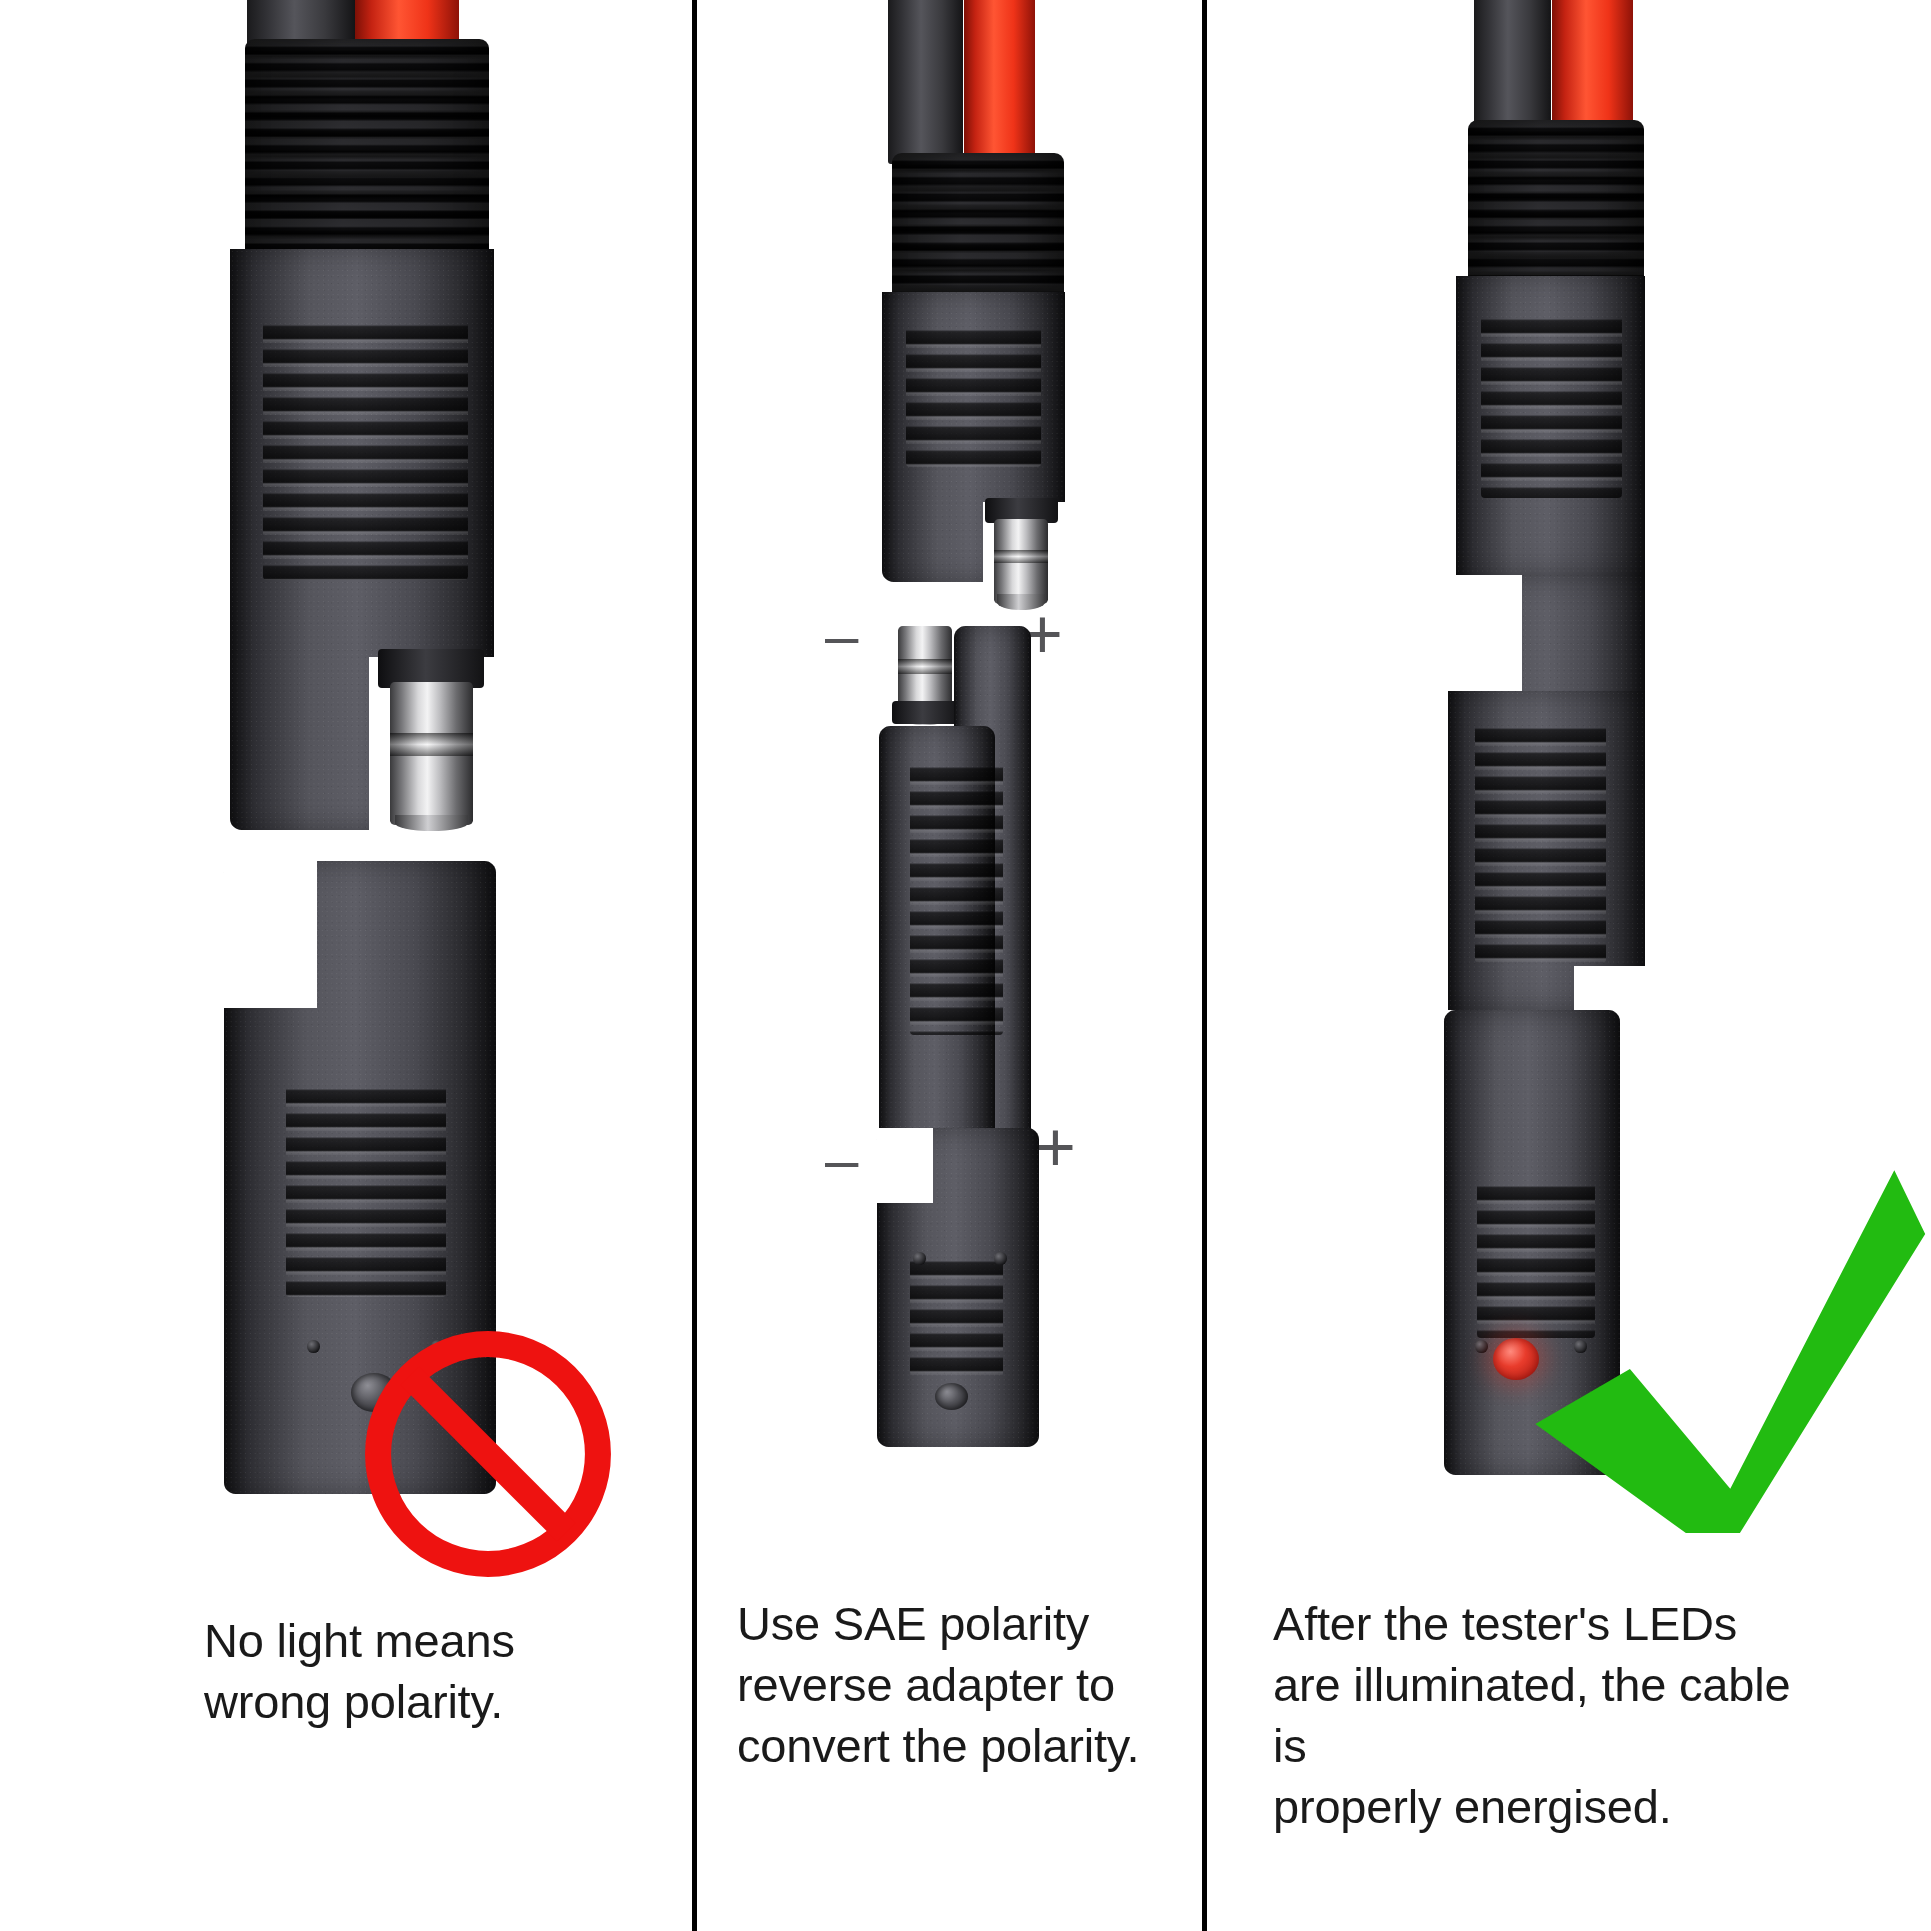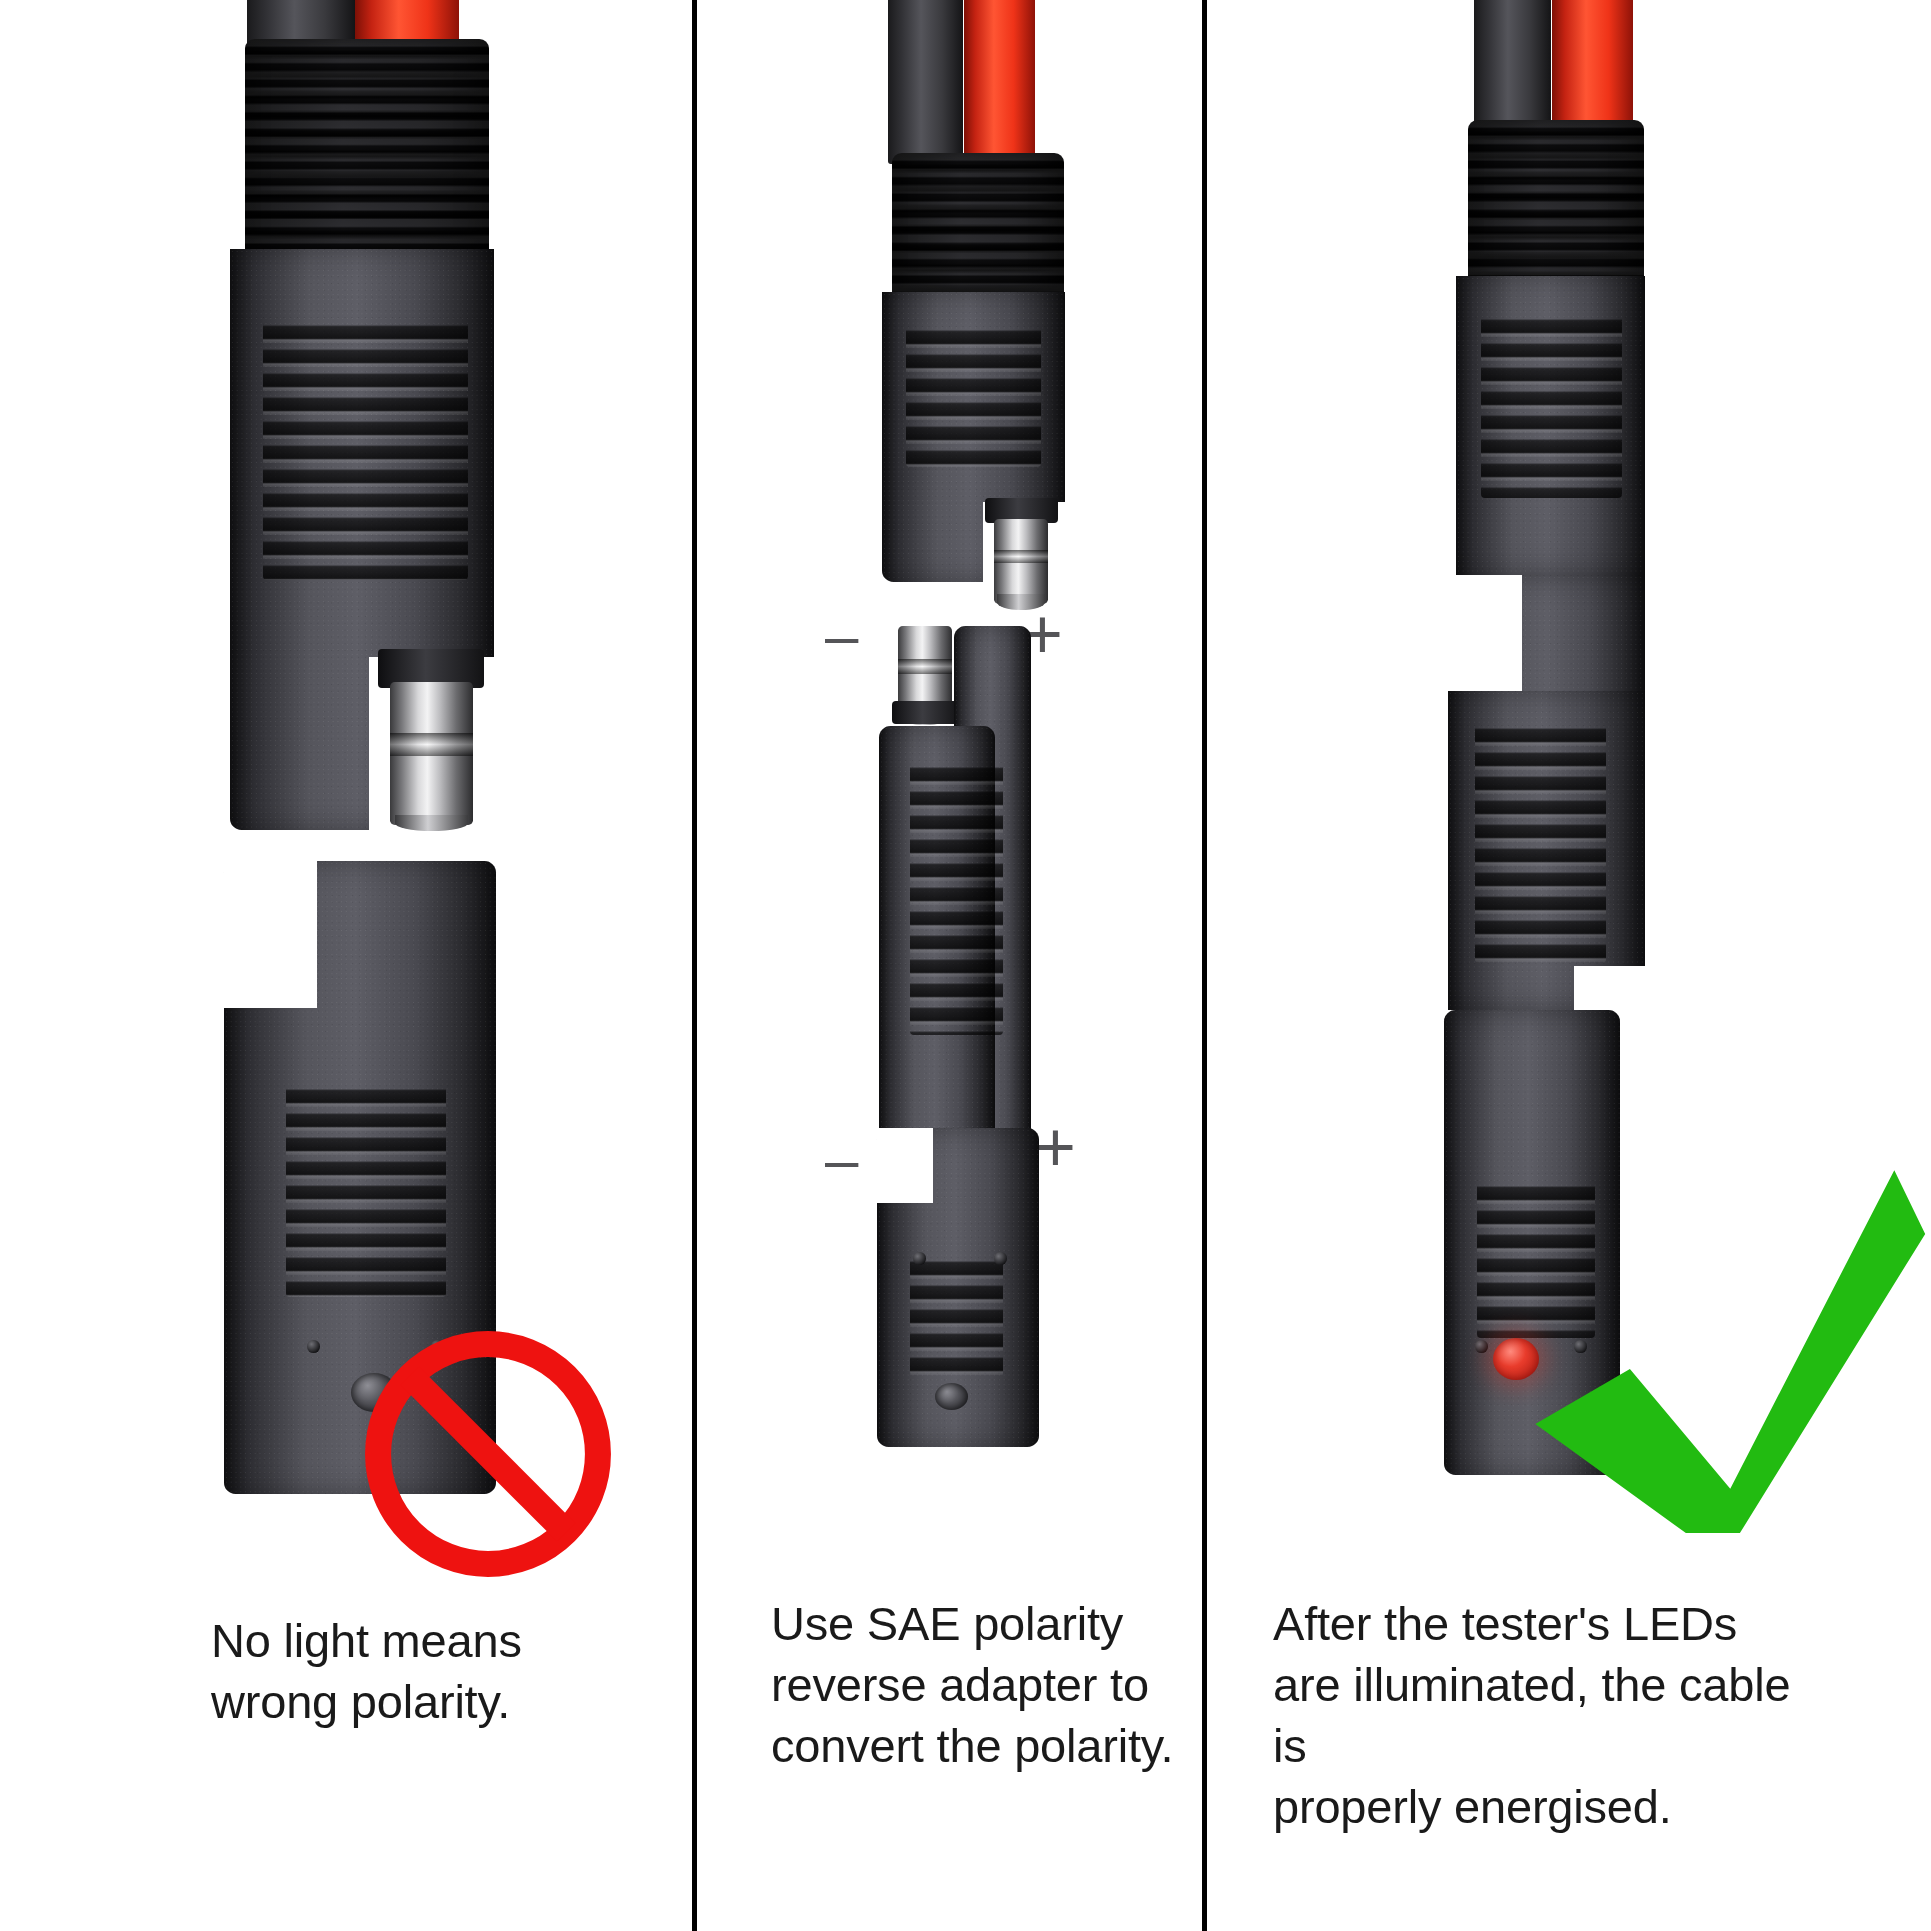--- a/index.html
+++ b/index.html
@@ -31,22 +31,22 @@
   
   .caption {
     position: absolute;
     color: #1a1a1a;
     font-size: 47px;
     line-height: 1.30;
     font-weight: 400;
     letter-spacing: -0.2px;
     white-space: pre-line;
   }
-  #caption-1 { left: 211px;  top: 1610px; width: 454px; }
-  #caption-2 { left: 737px;  top: 1593px; width: 454px; margin-left: 34px; }
+  #caption-1 { left: 204px;  top: 1610px; width: 454px; }
+  #caption-2 { left: 737px;  top: 1593px; width: 454px; }
   #caption-3 { left: 1273px; top: 1593px; width: 541px; }
 
   
   .wire {
     position: absolute;
     border-radius: 2.9px;
   }
   .wire-black {
     background: linear-gradient(to right,
       #1a1a1c 0%, #313135 18%, #55555b 44%, #3a3a3e 72%, #141416 100%);

